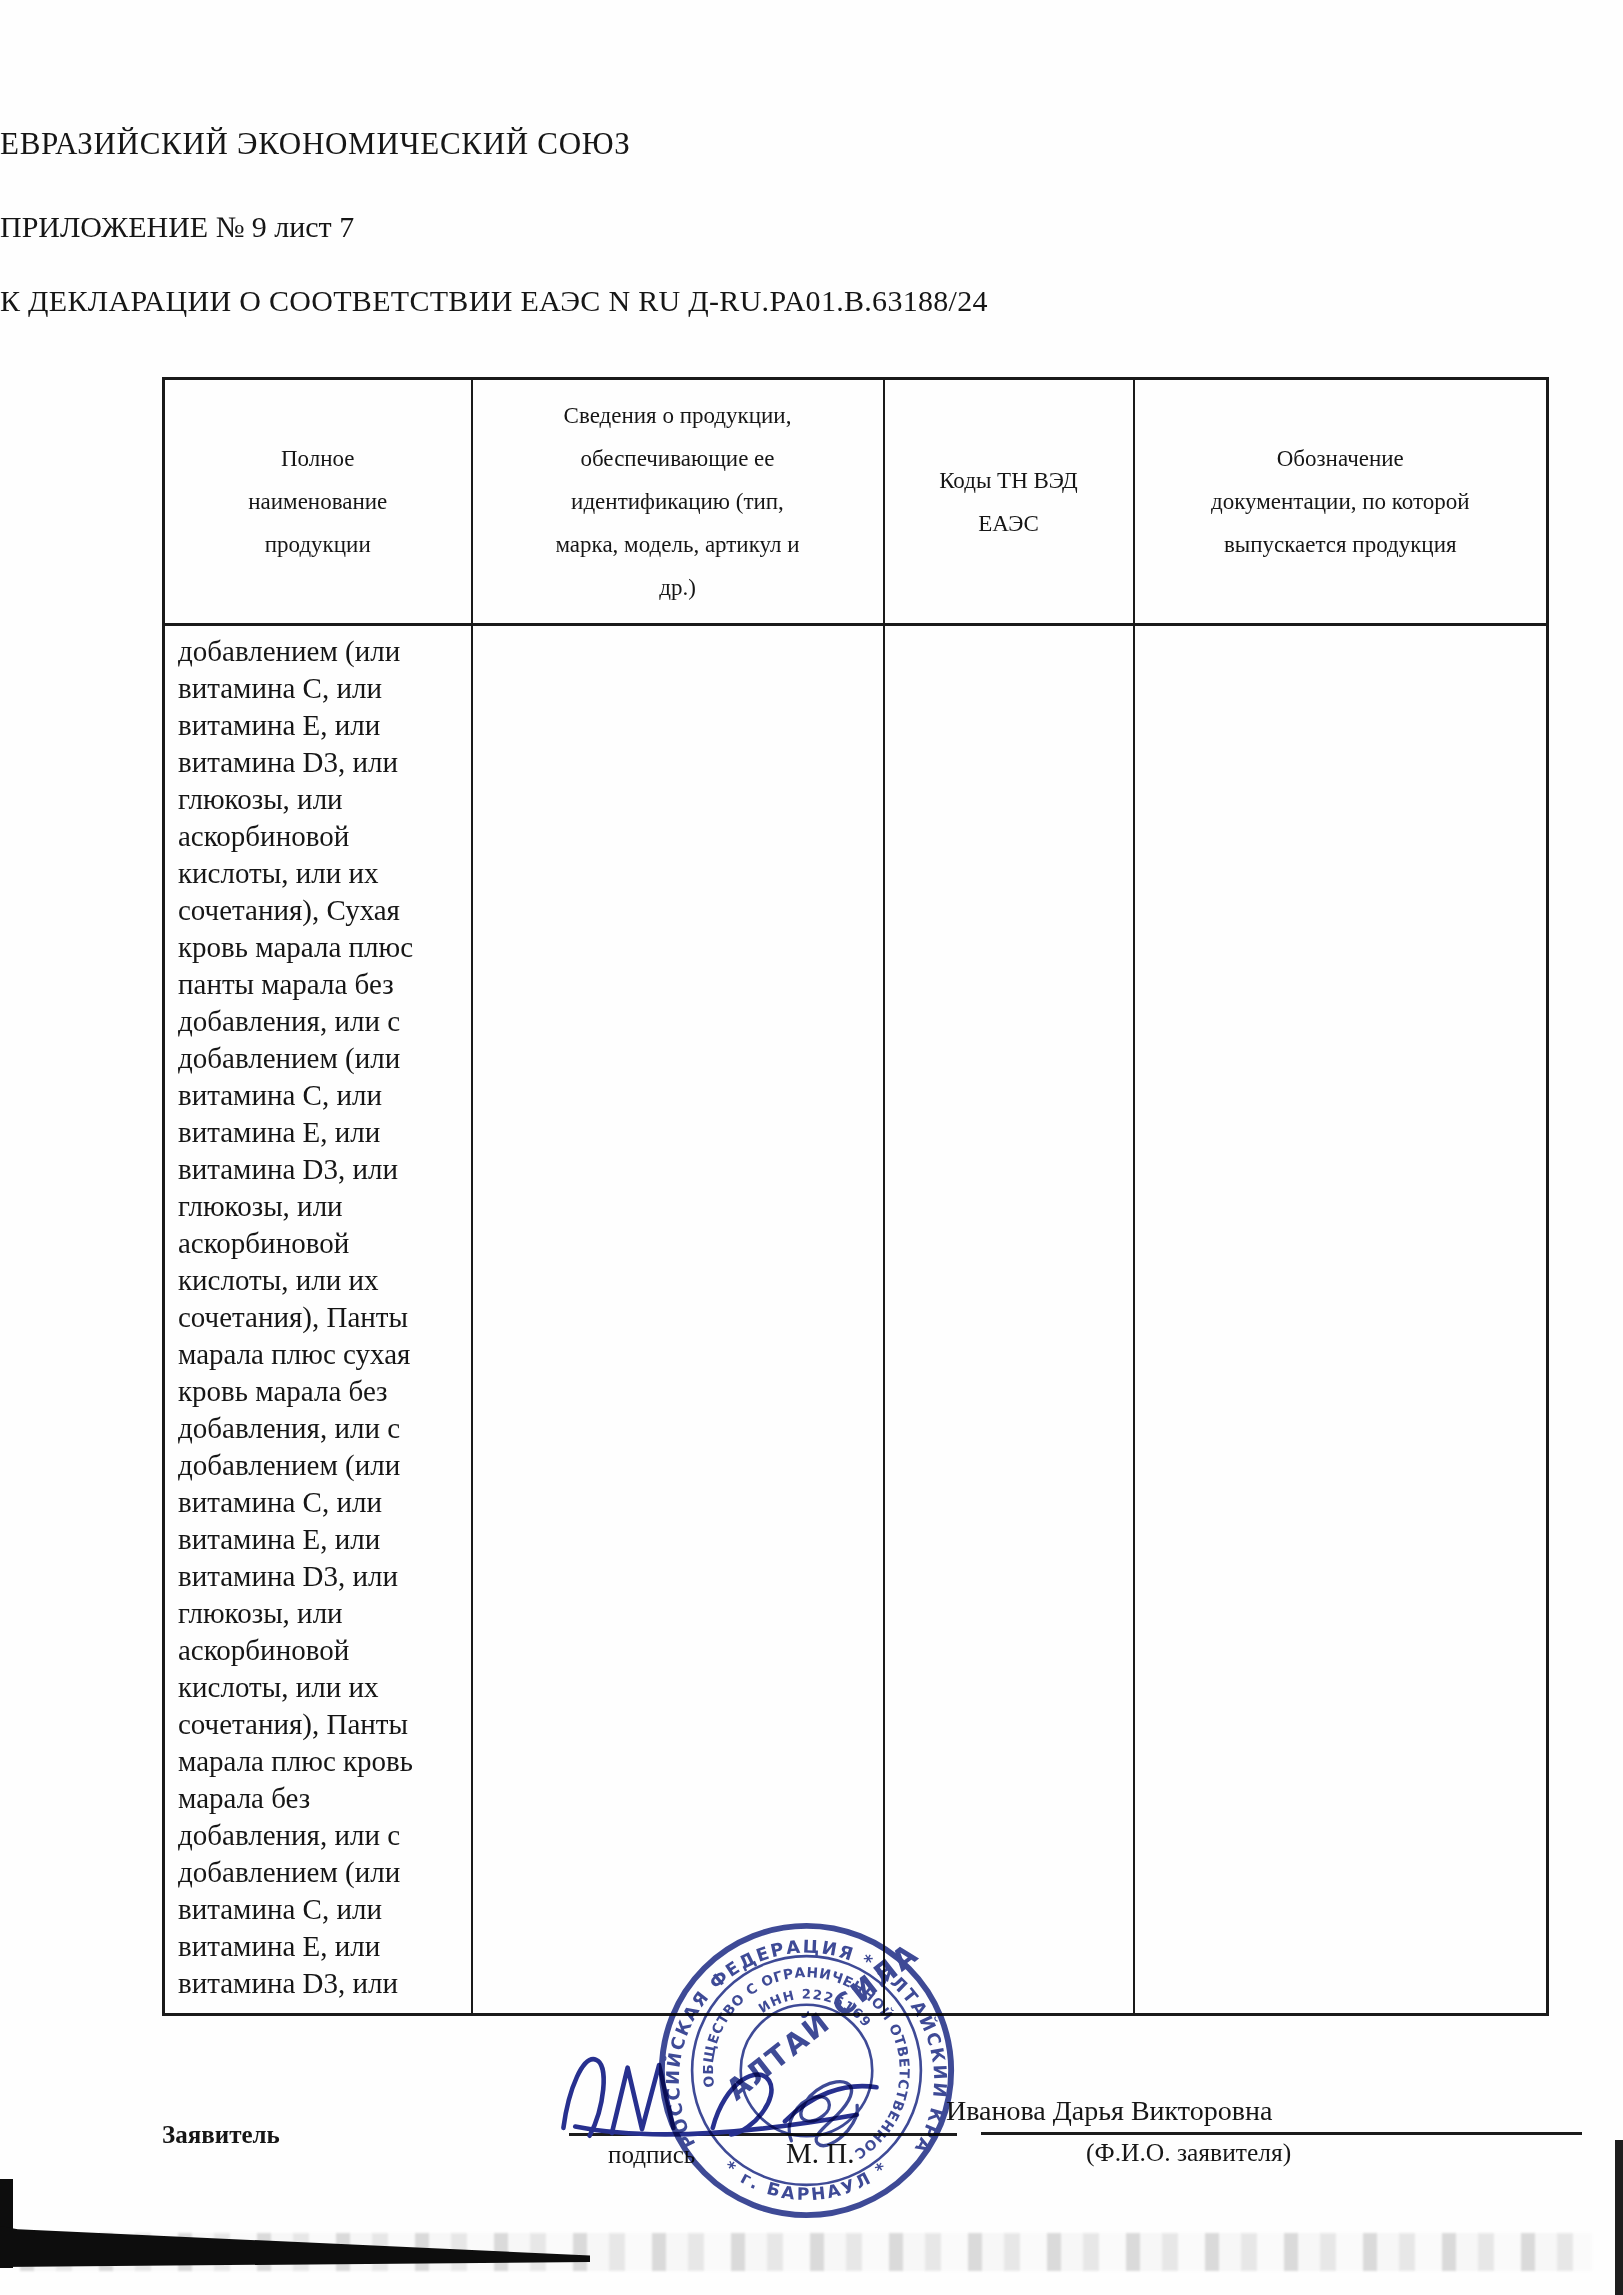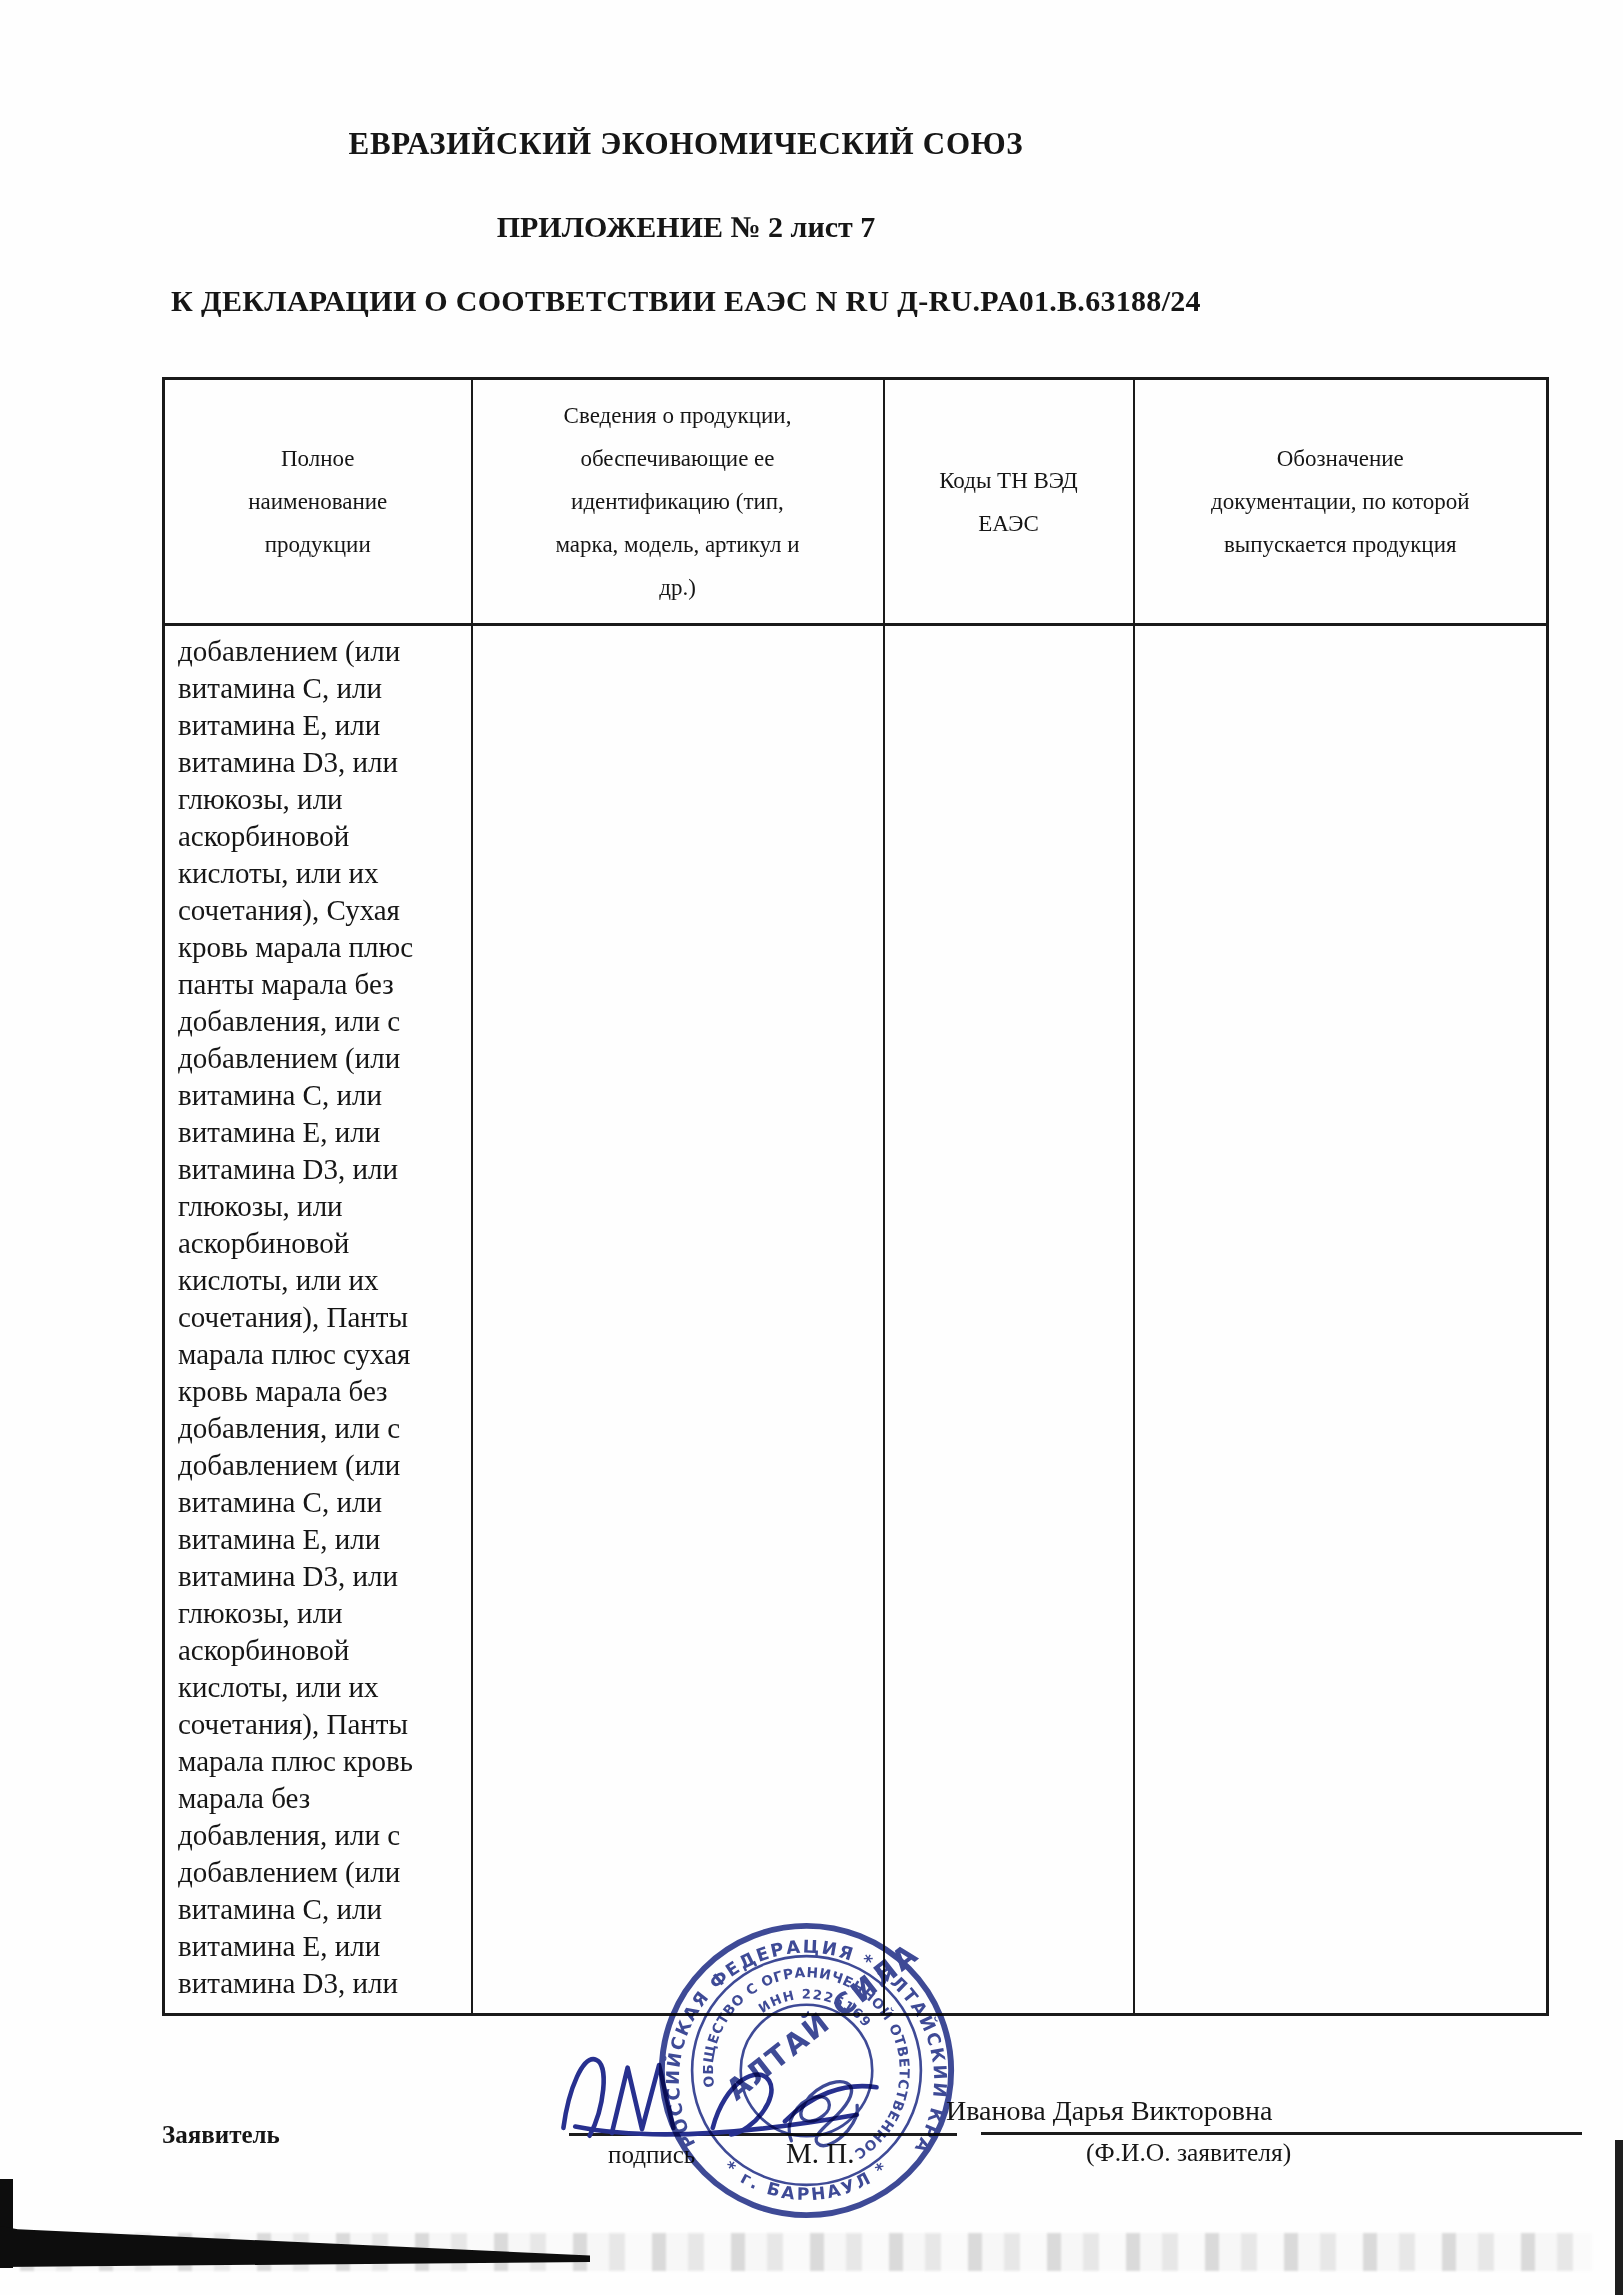--- a/index.html
+++ b/index.html
@@ -3,22 +3,22 @@
 <meta charset="utf-8">
 <style>
   * { margin:0; padding:0; box-sizing:border-box; }
   html,body { background:#e8e8e8; }
   .page {
     position:relative; width:1623px; height:2295px;
     background:#fefefe; overflow:hidden;
     font-family:"Liberation Serif","DejaVu Serif",serif;
     color:#161616;
   }
-  .title { position:absolute; left:0; width:1372px; text-align:center;
-           font-weight:bold; white-space:nowrap; }
+  .title { position:absolute; left:0; width:1372px; 
+           font-weight:normal; white-space:nowrap; }
   .title1 { top:126px;  font-size:31px; letter-spacing:0.7px; }
   .title2 { top:210px;  font-size:30px; }
   .title3 { top:284px;  font-size:30px; letter-spacing:0.3px; }
 
   table.doc {
     position:absolute; left:162px; top:377px; width:1384px;
     border-collapse:collapse; table-layout:fixed;
   }
   table.doc, table.doc th, table.doc td { border:2px solid #1a1a1a; }
   table.doc { border-width:3.3px; }
@@ -60,21 +60,21 @@
     -webkit-clip-path:polygon(0 0,3% 8%,100% 72%,100% 88%,0 100%);
     clip-path:polygon(0 0,3% 8%,100% 72%,100% 88%,0 100%); }
   .black-edge-right { left:1615px; top:2140px; width:7.9px; height:156px; background:#1e1e1e; }
 </style>
 </head>
 <body>
 
 <div class="page">
 
   <div class="title title1">ЕВРАЗИЙСКИЙ ЭКОНОМИЧЕСКИЙ СОЮЗ</div>
-  <div class="title title2">ПРИЛОЖЕНИЕ № 2 лист 7</div>
+  <div class="title title2">ПРИЛОЖЕНИЕ № 9 лист 7</div>
   <div class="title title3">К ДЕКЛАРАЦИИ О СООТВЕТСТВИИ ЕАЭС N RU Д-RU.PA01.B.63188/24</div>
 
   <table class="doc">
     <colgroup>
       <col style="width:308px">
         <col style="width:412px">
         <col style="width:250px">
         <col style="width:414px">
     </colgroup>
     <thead>

